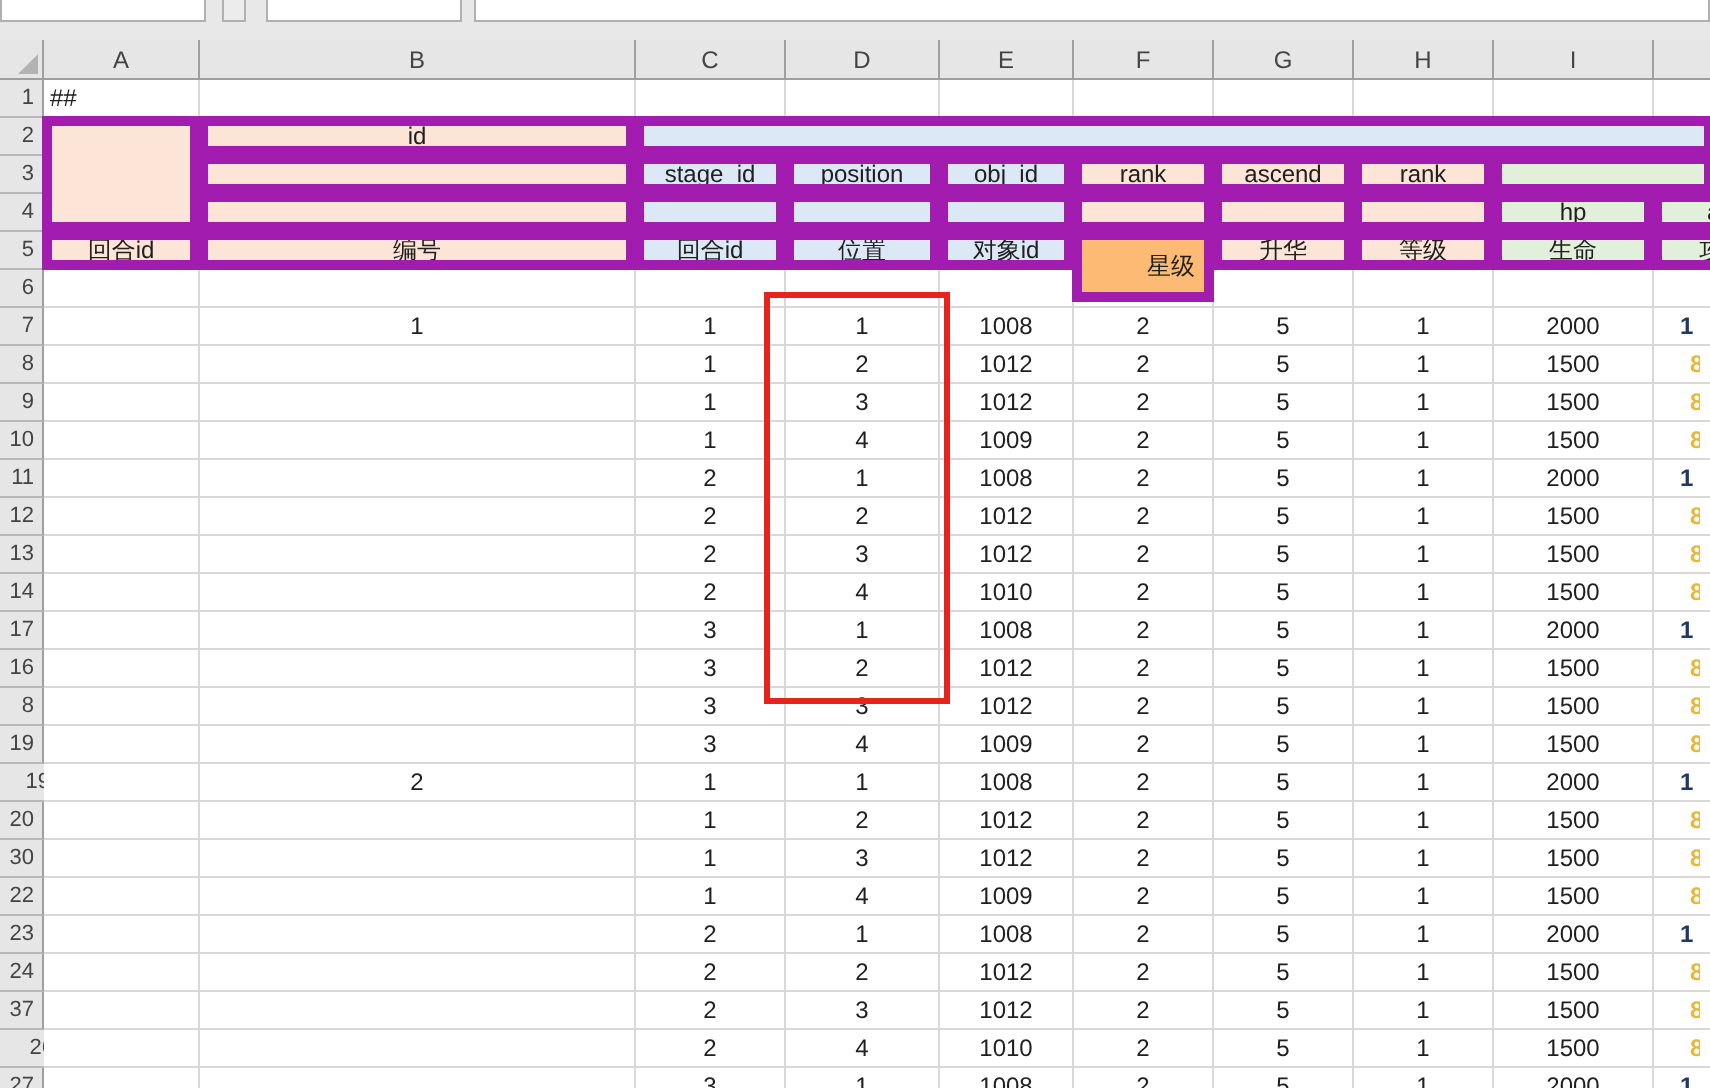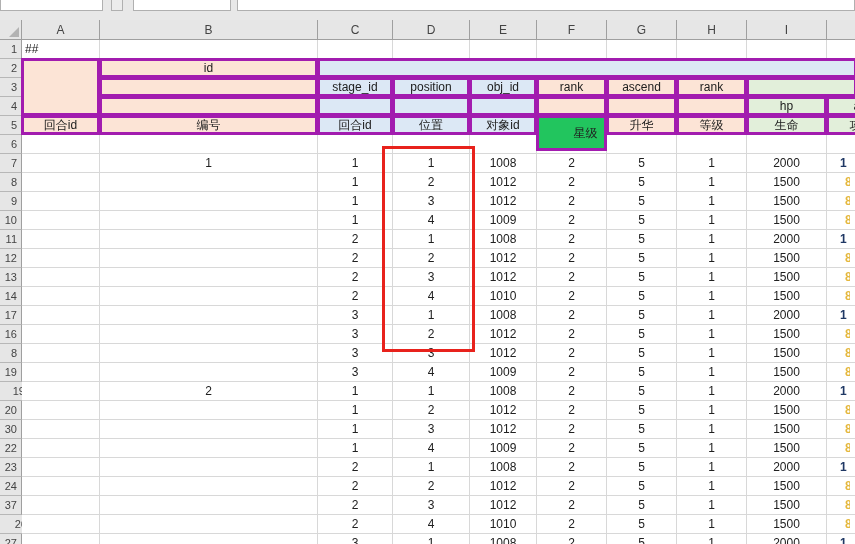--- a/index.html
+++ b/index.html
@@ -22,21 +22,21 @@
     display:flex; align-items:center; justify-content:center; font-size:12px; }
   .rowhdr { border-right:1px solid #9f9f9f; border-bottom:1px solid #b7b7b7;
     font-size:11px; text-align:right; padding-right:4px; line-height:18px; }
   #cornerbox { border-right:1px solid #9f9f9f; border-bottom:1px solid #9f9f9f; }
   #cornerbox .tri { position:absolute; right:2px; bottom:2px; width:0; height:0;
     border-left:10px solid transparent; border-bottom:10px solid #b3b3b3; }
   
   .cell { position:absolute; overflow:hidden; white-space:nowrap;
     display:flex; align-items:center; justify-content:center; }
   .plain { border-right:1px solid #d8d8d8; border-bottom:1px solid #d8d8d8; background:#fff; }
-  .hc { border:3px solid #a21caf; z-index:3; }
+  .hc { border:5px solid #a21caf; z-index:3; }
   .left { justify-content:flex-start; padding-left:3px; }
   .jfrag { justify-content:flex-start; padding-left:13px; font-weight:bold; }
   .goldclip { display:inline-block; width:5px; overflow:hidden; margin-left:5px; font-weight:bold; }
   
   #redbox { position:absolute; z-index:9; pointer-events:none; background:transparent; }
 </style>
 </head>
 <body>
 
 <div id="screen">
@@ -377,21 +377,21 @@
       <div class="cell hc" style="left: 536px; top: 96px; width: 71px; height: 20px; background: rgb(252, 228, 214);"></div>
       <div class="cell hc" style="left: 606px; top: 96px; width: 71px; height: 20px; background: rgb(252, 228, 214);"></div>
       <div class="cell hc" style="left: 676px; top: 96px; width: 71px; height: 20px; background: rgb(252, 228, 214);"></div>
       <div class="cell hc" style="left: 746px; top: 96px; width: 81px; height: 20px; background: rgb(226, 239, 218);">hp</div>
       <div class="cell hc" style="left: 826px; top: 96px; width: 71px; height: 20px; background: rgb(226, 239, 218);">atk</div>
       <div class="cell hc" style="left: 21px; top: 115px; width: 79px; height: 20px; background: rgb(252, 228, 214);">回合id</div>
       <div class="cell hc" style="left: 99px; top: 115px; width: 219px; height: 20px; background: rgb(252, 228, 214);">编号</div>
       <div class="cell hc" style="left: 317px; top: 115px; width: 76px; height: 20px; background: rgb(220, 232, 245);">回合id</div>
       <div class="cell hc" style="left: 392px; top: 115px; width: 78px; height: 20px; background: rgb(220, 232, 245);">位置</div>
       <div class="cell hc" style="left: 469px; top: 115px; width: 68px; height: 20px; background: rgb(220, 232, 245);">对象id</div>
-      <div class="cell hc" style="left: 536px; top: 115px; width: 71px; height: 36px; background: #22c55e; padding-left: 28px;">星级</div>
+      <div class="cell hc" style="left: 536px; top: 115px; width: 71px; height: 36px; background: #fdba74; padding-left: 28px;">星级</div>
       <div class="cell hc" style="left: 606px; top: 115px; width: 71px; height: 20px; background: rgb(252, 228, 214);">升华</div>
       <div class="cell hc" style="left: 676px; top: 115px; width: 71px; height: 20px; background: rgb(252, 228, 214);">等级</div>
       <div class="cell hc" style="left: 746px; top: 115px; width: 81px; height: 20px; background: rgb(226, 239, 218);">生命</div>
       <div class="cell hc" style="left: 826px; top: 115px; width: 71px; height: 20px; background: rgb(226, 239, 218);">攻击</div>
     </div>
 
   <div id="redbox" style="left: 382px; top: 146px; width: 93px; height: 206px; border: 3px solid rgb(232, 34, 28);"></div>
 
 </div>
 

